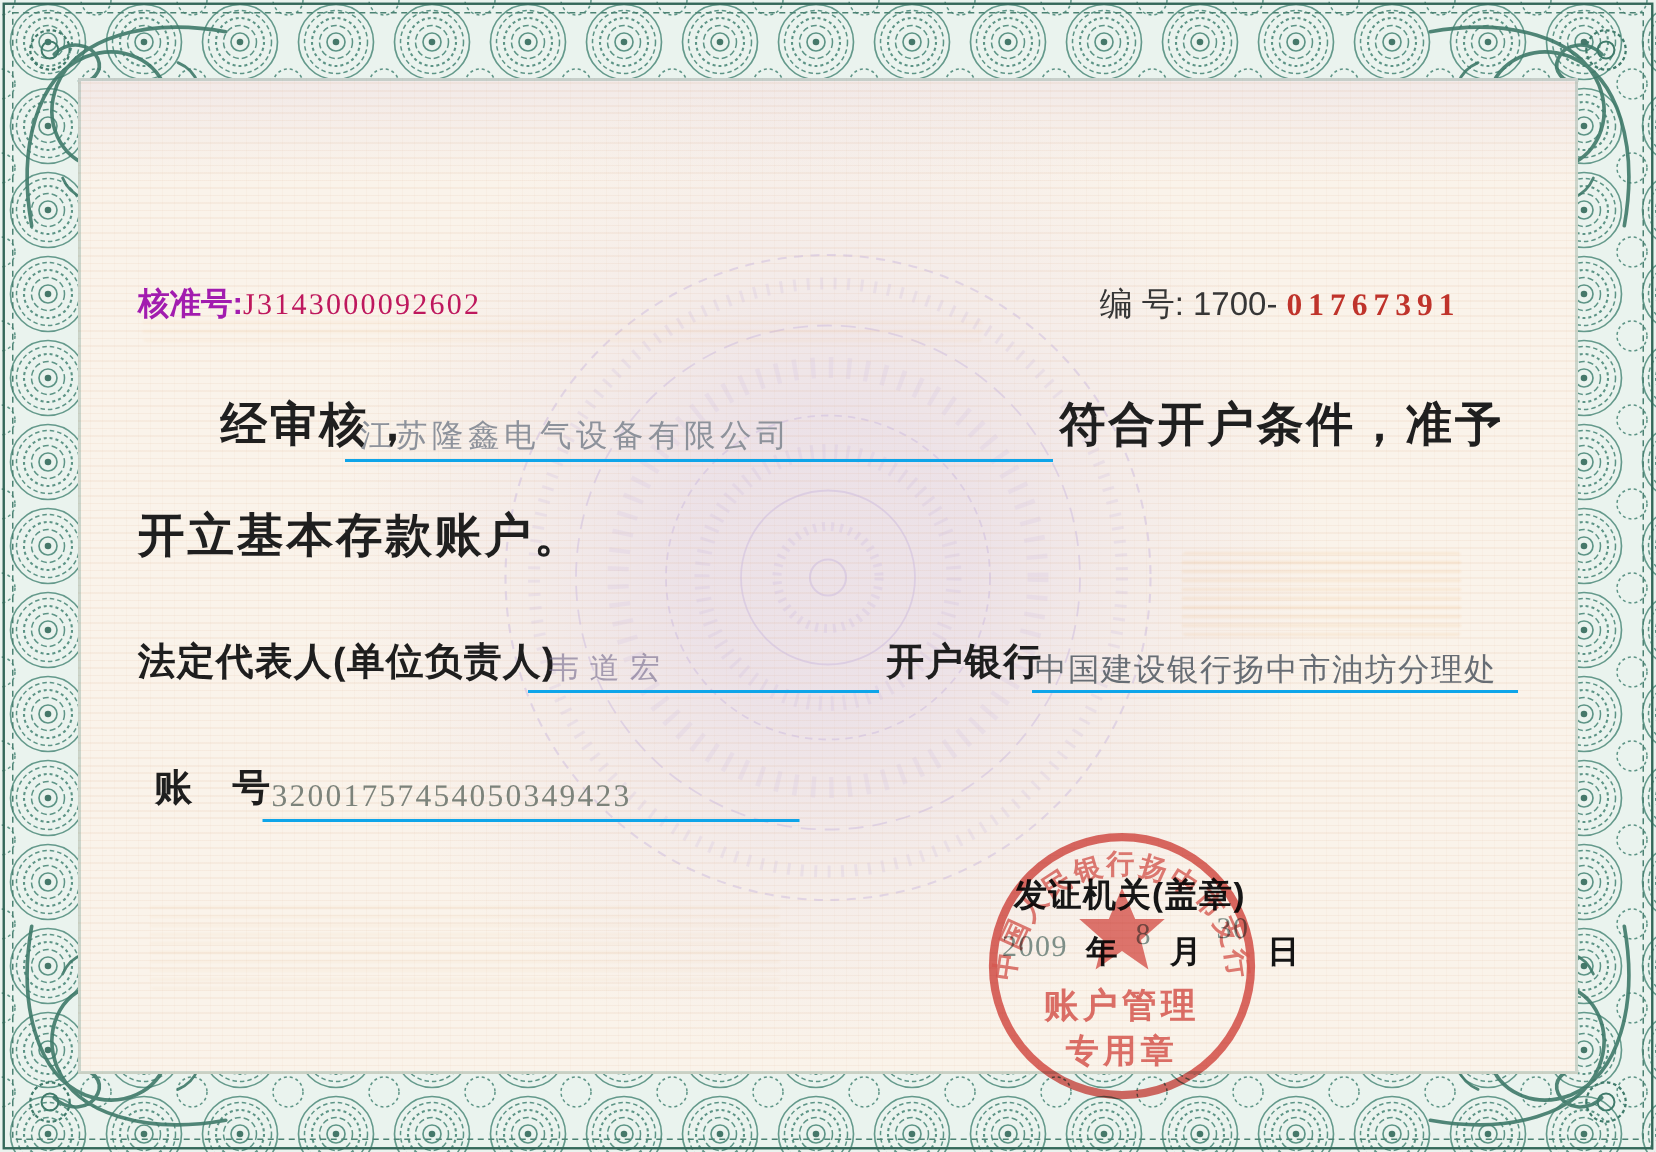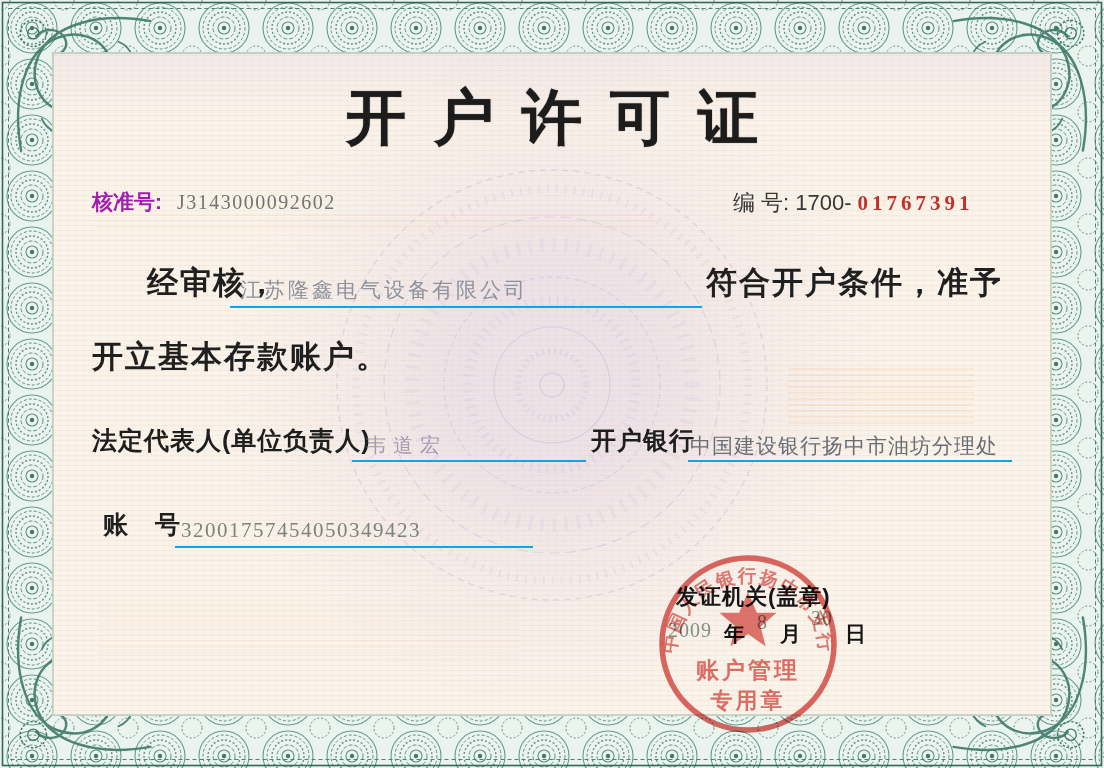--- a/index.html
+++ b/index.html
@@ -31,22 +31,22 @@
   .title{
     left:0;top:78px;width:1104px;text-align:center;
     font-family:"Liberation Serif","DejaVu Serif",serif;
     font-size:60px;font-weight:900;color:#1c1c1c;
     letter-spacing:28px;padding-left:28px;box-sizing:border-box;
     text-shadow:0 0 1px #1c1c1c;
   }
   .label{color:#a21caf;font-weight:700;}
   .approval-row{left:92px;top:188px;font-size:21px;color:#3e3e3e;}
   .approval-no{
-    font-family:"Liberation Serif",serif;color:#737373;letter-spacing:1.5px;
-    margin-left:15px;font-weight:400;font-size:20px;
+    font-family:"Liberation Serif",serif;color:#be185d;letter-spacing:1.5px;
+    margin-left:0;font-weight:400;font-size:20px;
   }
   .serial-row{left:733px;top:188px;font-size:22px;color:#363636;}
   .serial-no{
     font-family:"Liberation Serif",serif;color:#bf332b;font-weight:700;
     letter-spacing:4px;margin-left:6px;font-size:21px;
   }
   .big{font-size:31px;color:#1f1f1f;font-weight:700;letter-spacing:2px;}
   .fill-line{border-bottom:2px solid #0ea5e9;box-sizing:border-box;}
   .company-field{
     left:230px;top:266px;width:472px;height:42px;
@@ -148,21 +148,20 @@
       <circle cx="230" cy="230" r="12" stroke-width="1.4"></circle>
     </g>
   </svg>
 
   <div class="tint-block tint-orange" style="left:788px;top:368px;width:186px;height:56px;opacity:.75;"></div>
   <div class="tint-block tint-orange" style="left:95px;top:212px;width:560px;height:16px;opacity:.4;"></div>
   <div class="tint-block tint-orange" style="left:100px;top:600px;width:420px;height:60px;opacity:.3;"></div>
 
   <div class="layer">
 
-    <div class="abs title">开户许可证</div>
 
     <div class="abs approval-row">
       <span class="label">核准号:</span><span class="approval-no">J3143000092602</span>
     </div>
 
     <div class="abs serial-row">
       <span>编 号: 1700-</span><span class="serial-no">01767391</span>
     </div>
 
     <div class="abs big" style="left:147px;top:262px;">经审核，</div>

